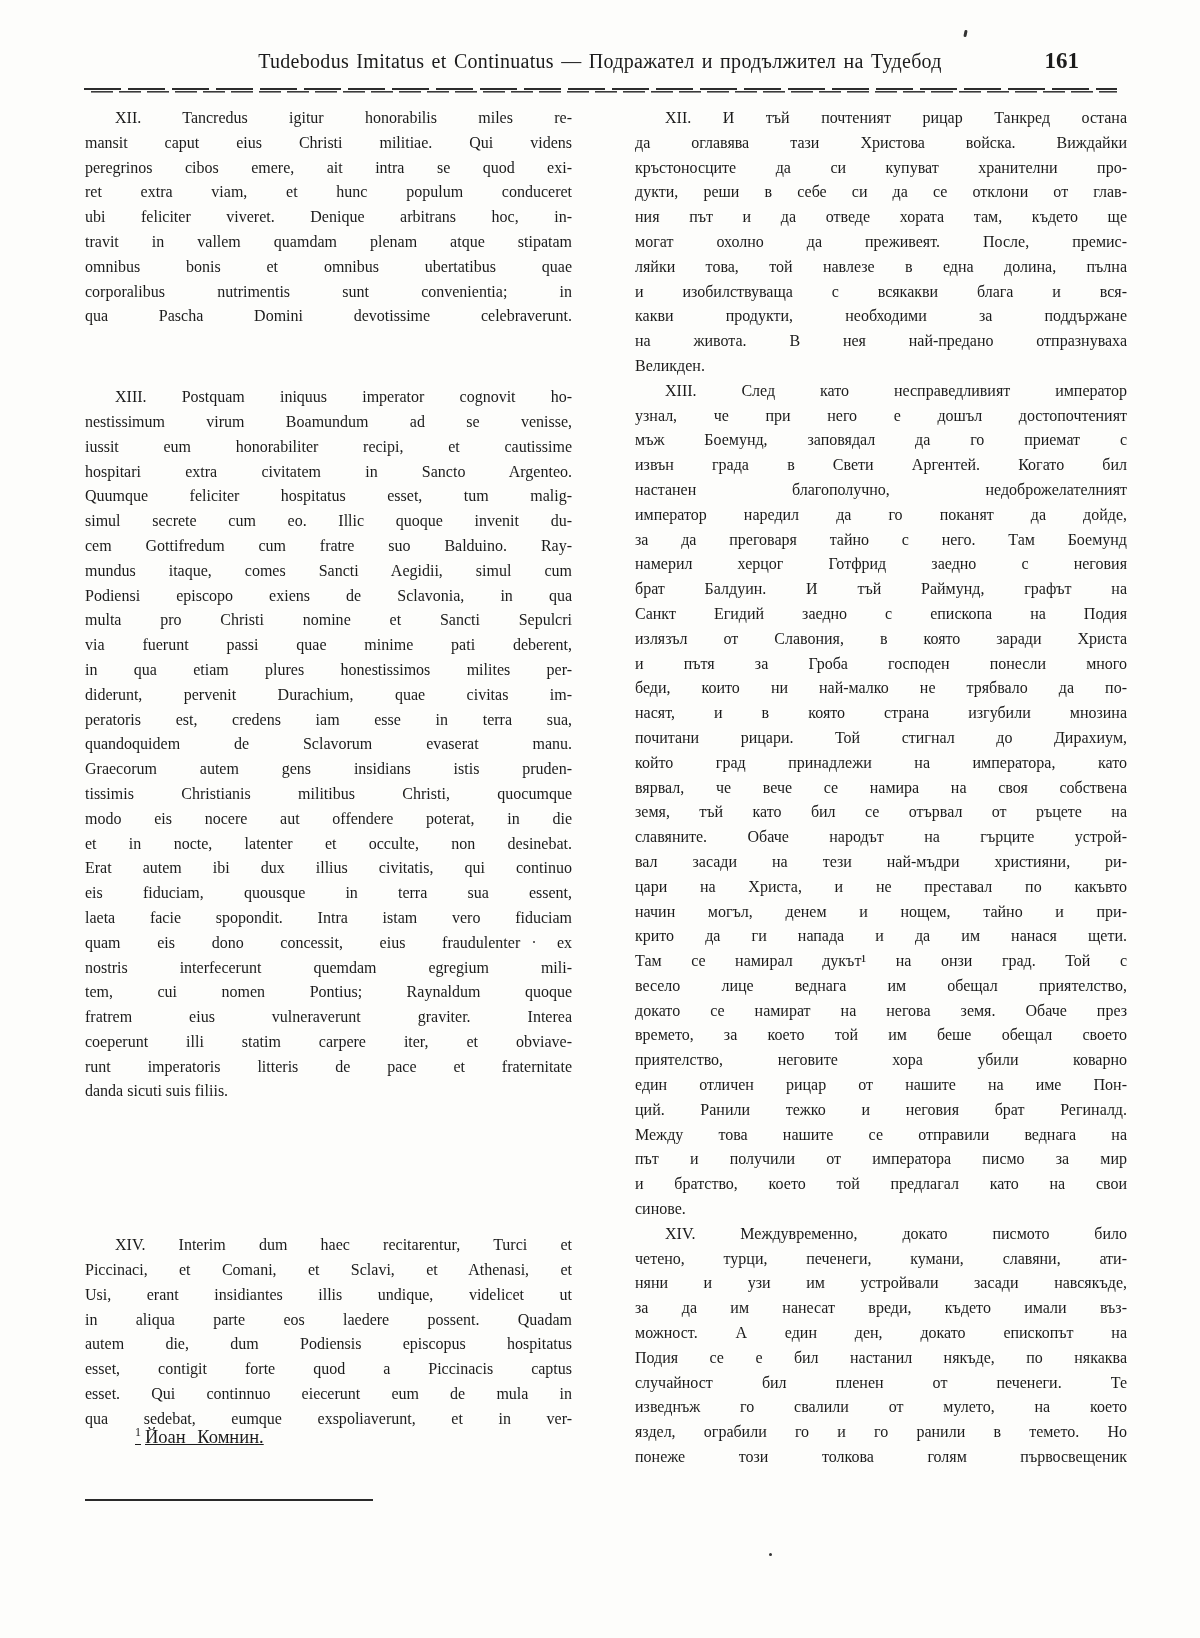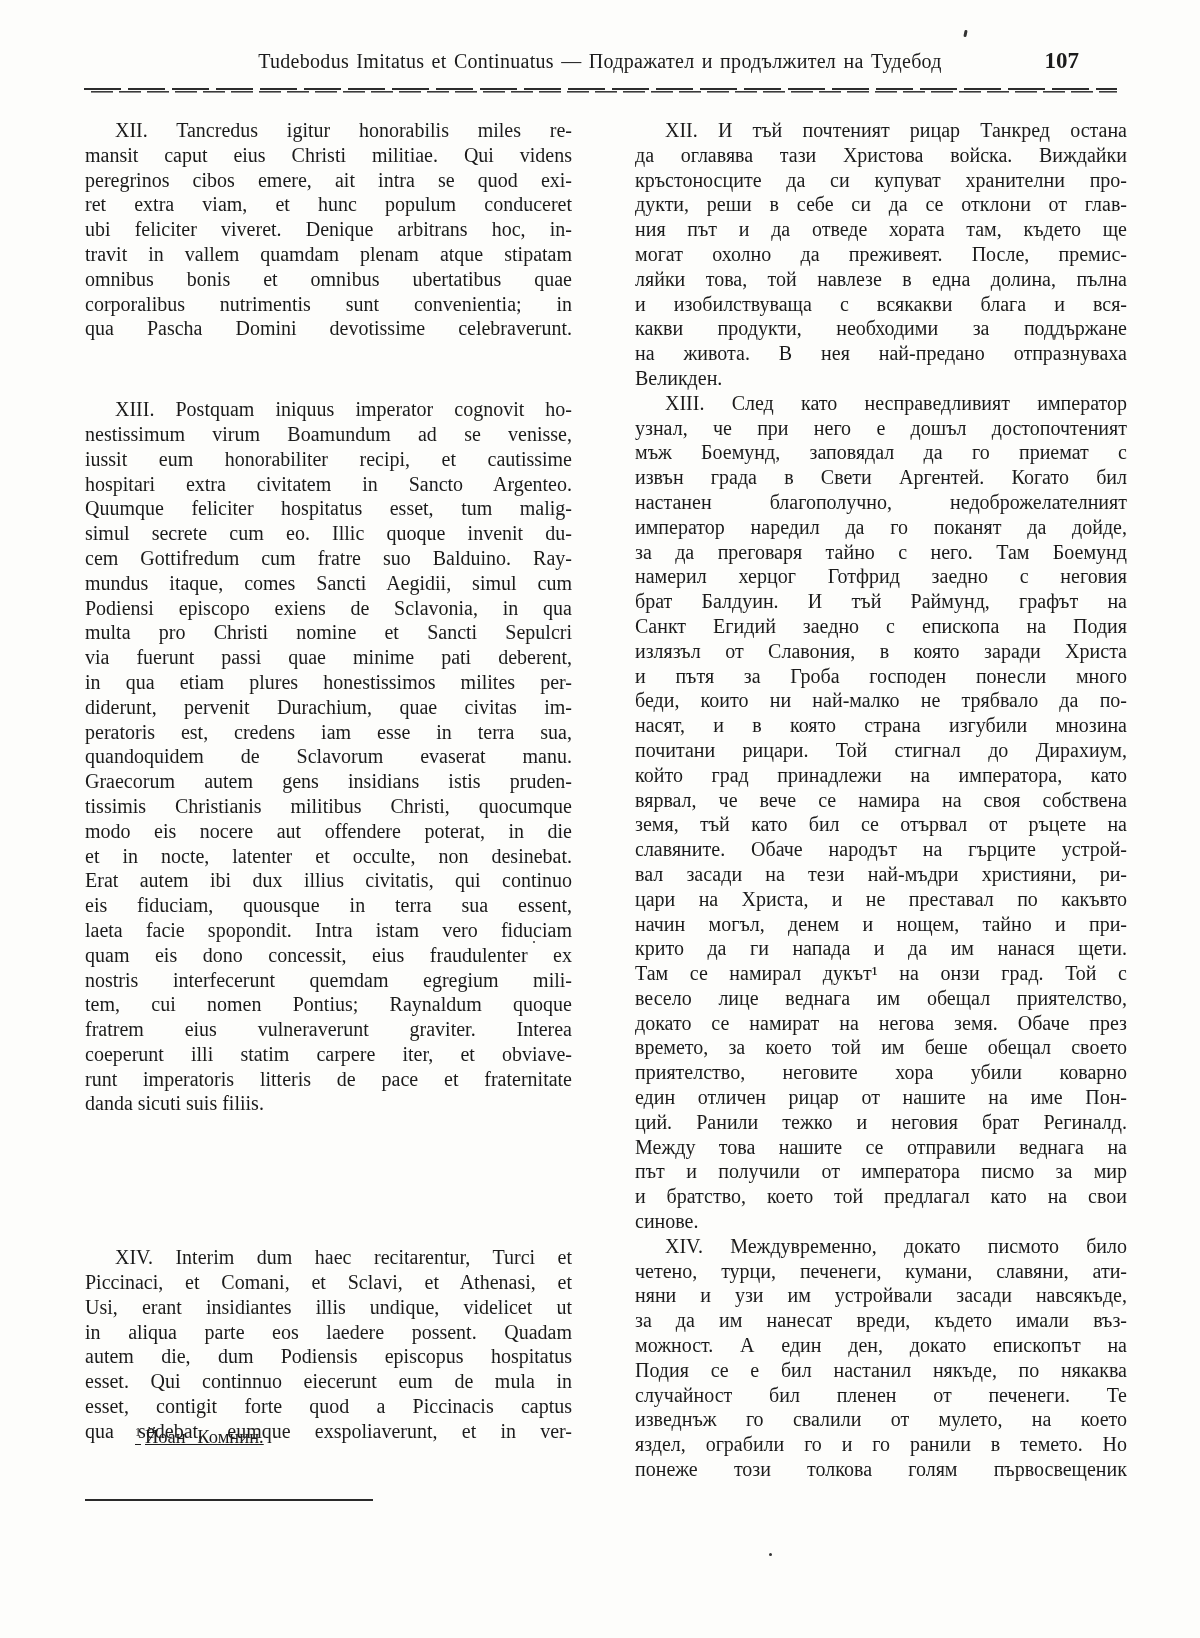--- a/index.html
+++ b/index.html
@@ -30,21 +30,21 @@
     position: absolute; top: 88px; left: 84px; width: 1033px; height: 6px;
     background-image:
       repeating-linear-gradient(90deg, #2c2c2c 0 37px, rgba(0,0,0,0) 37px 44px),
       repeating-linear-gradient(90deg, #3a3a3a 0 22px, rgba(0,0,0,0) 22px 28px);
     background-size: 100% 2.4px, 100% 1.6px;
     background-position: 0 0, 7px 3.4px;
     background-repeat: no-repeat, no-repeat;
   }
 
   
-  .col { position: absolute; top: 118px; font-size: 20px; font-family: Liberation Serif, serif; }
+  .col { position: absolute; top: 106px; font-size: 16px; font-family: Liberation Serif, serif; }
   .col-left  { left: 85px;  width: 487px; }
   .col-right { left: 591px; width: 492px; margin-left: 44px; }
 
   .para { margin: 0; }
   .col-left .para-xiii { margin-top: 56px; }
   .col-left .para-xiv  { margin-top: 129px; }
 
   .line {
     height: 24.8px;
     line-height: 24.8px;
@@ -77,21 +77,21 @@
   .artifact-dot-bottom { top: 1553px; left: 769px; width: 3px; height: 3px; }
   .artifact-dot-mid { top: 941px; left: 533px; width: 2px; height: 2px; }
 </style>
 </head>
 <body>
 
 <div class="page">
 
   <div class="header">
     <div class="title">Tudebodus Imitatus et Continuatus — Подражател и продължител на Тудебод</div>
-    <div class="page-num">107</div>
+    <div class="page-num">161</div>
   </div>
 
   <div class="header-rule"></div>
 
   <div class="col col-left">
     <div class="para para-xii">
         <div class="line first">XII. Tancredus igitur honorabilis miles re-</div>
         <div class="line">mansit caput eius Christi militiae. Qui videns</div>
         <div class="line">peregrinos cibos emere, ait intra se quod exi-</div>
         <div class="line">ret extra viam, et hunc populum conduceret</div>
@@ -131,22 +131,22 @@
         <div class="line">coeperunt illi statim carpere iter, et obviave-</div>
         <div class="line">runt imperatoris litteris de pace et fraternitate</div>
         <div class="line last">danda sicuti suis filiis.</div>
       </div>
     <div class="para para-xiv">
         <div class="line first">XIV. Interim dum haec recitarentur, Turci et</div>
         <div class="line">Piccinaci, et Comani, et Sclavi, et Athenasi, et</div>
         <div class="line">Usi, erant insidiantes illis undique, videlicet ut</div>
         <div class="line">in aliqua parte eos laedere possent. Quadam</div>
         <div class="line">autem die, dum Podiensis episcopus hospitatus</div>
+        <div class="line">esset, contigit forte quod a Piccinacis captus</div>
         <div class="line">esset. Qui continnuo eiecerunt eum de mula in</div>
-        <div class="line">esset, contigit forte quod a Piccinacis captus</div>
         <div class="line">qua sedebat, eumque exspoliaverunt, et in ver-</div>
       </div>
   </div>
 
   <div class="col col-right">
     <div class="para para-xii">
         <div class="line first">XII. И тъй почтеният рицар Танкред остана</div>
         <div class="line">да оглавява тази Христова войска. Виждайки</div>
         <div class="line">кръстоносците да си купуват хранителни про-</div>
         <div class="line">дукти, реши в себе си да се отклони от глав-</div>

